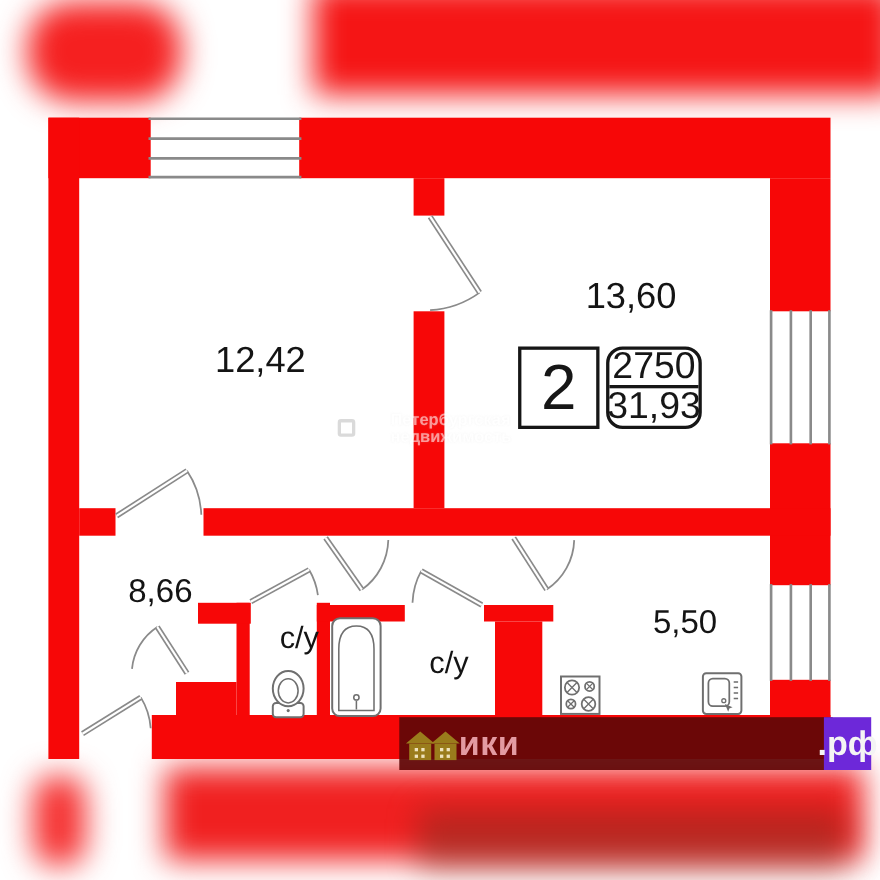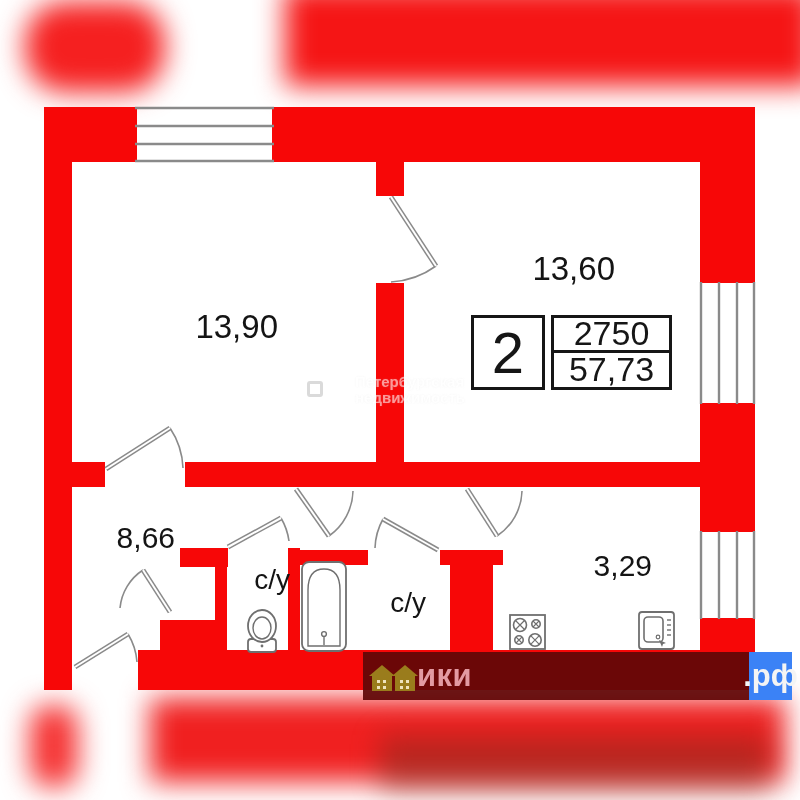--- a/index.html
+++ b/index.html
@@ -27,21 +27,21 @@
       display:flex;align-items:center;justify-content:center;}
   #wm-center .wm-logo span{display:block;width:16px;height:16px;border:3px solid rgba(190,190,190,0.9);
       border-radius:3px;box-sizing:border-box;}
   #wm-center .wm-txt{color:rgba(255,255,255,0.95);font-weight:bold;font-size:15px;line-height:16px;
       text-shadow:0 0 2px rgba(200,200,200,0.35);}
   
   #wm-bar{position:absolute;left:363px;top:652px;width:394px;height:48px;z-index:6;
       background:rgba(96,8,8,0.93);display:flex;align-items:center;justify-content:flex-start;
       padding-left:8px;box-sizing:border-box;white-space:nowrap;}
   #wm-bar .t{color:#e39aa2;font-weight:bold;font-size:31px;letter-spacing:0.5px;}
-  #wm-gray{position:absolute;left:749px;top:652px;width:43px;height:48px;z-index:6;background:#3b82f6;
+  #wm-gray{position:absolute;left:749px;top:652px;width:43px;height:48px;z-index:6;background:#6d28d9;
       display:flex;align-items:center;justify-content:center;}
   #wm-gray .t2{color:#f4f4f4;font-weight:bold;font-size:31px;}
   .house{position:relative;width:27px;height:27px;margin:0 -2px;top:2px;display:inline-block;}
   .house .roof{position:absolute;left:0;top:0;width:0;height:0;
       border-left:13px solid transparent;border-right:13px solid transparent;
       border-bottom:11px solid #9a7c1c;}
   .house .body{position:absolute;left:3px;top:11px;width:20px;height:15px;background:#9a7c1c;}
   .house .win{position:absolute;left:8px;top:15px;width:3px;height:3px;background:#efe3bd;
       box-shadow:6px 0 #efe3bd,0 6px #efe3bd,6px 6px #efe3bd;}
 </style>
@@ -177,33 +177,33 @@
       <rect x="644" y="617" width="19" height="25" rx="4" stroke-width="1.6"></rect>
       <circle cx="658" cy="637" r="1.8" fill="none" stroke-width="1.2"></circle>
       <line x1="667" y1="620" x2="671" y2="620" stroke-width="1.4"></line>
       <line x1="667" y1="625" x2="671" y2="625" stroke-width="1.4"></line>
       <line x1="667" y1="630" x2="671" y2="630" stroke-width="1.4"></line>
       <line x1="667" y1="635" x2="671" y2="635" stroke-width="1.4"></line>
       <path d="M659,640 l7,3 l-3,1 l-1,3 Z" fill="#6f6f6f" stroke="none"></path>
     </g>
   </svg>
 
-  <div class="lbl room-num" style="left:168px;top:308px;width:110px;">13,90</div>
+  <div class="lbl room-num" style="left:168px;top:308px;width:110px;">12,42</div>
   <div class="lbl room-num" style="left:505px;top:250px;width:110px;">13,60</div>
   <div class="lbl small-num" style="left:80px;top:521px;width:95px;">8,66</div>
-  <div class="lbl small-num" style="left:552px;top:549px;width:100px;">3,29</div>
+  <div class="lbl small-num" style="left:552px;top:549px;width:100px;">5,50</div>
   <div class="lbl su" style="left:230px;top:564px;width:60px;">с/у</div>
   <div class="lbl su" style="left:366px;top:587px;width:60px;">с/у</div>
 
   <div class="ibox" id="ibox-left" style="left:471px;top:315px;width:74px;height:75px;">
     <span>2</span>
   </div>
-  <div class="ibox" style="left:551px;top:315px;width:121px;height:75px;">
+  <div class="ibox" style="left:551px;top:315px;width:87px;height:75px;border-radius:15px;">
     <div class="icell" id="icell-top">2750</div>
-    <div class="icell">57,73</div>
+    <div class="icell">31,93</div>
   </div>
 
   <div id="wm-center">
     <div class="wm-logo">
         <span></span>
       </div>
     <div class="wm-txt">
       <div>Петербургская</div>
       <div>недвижимость</div>
     </div>

